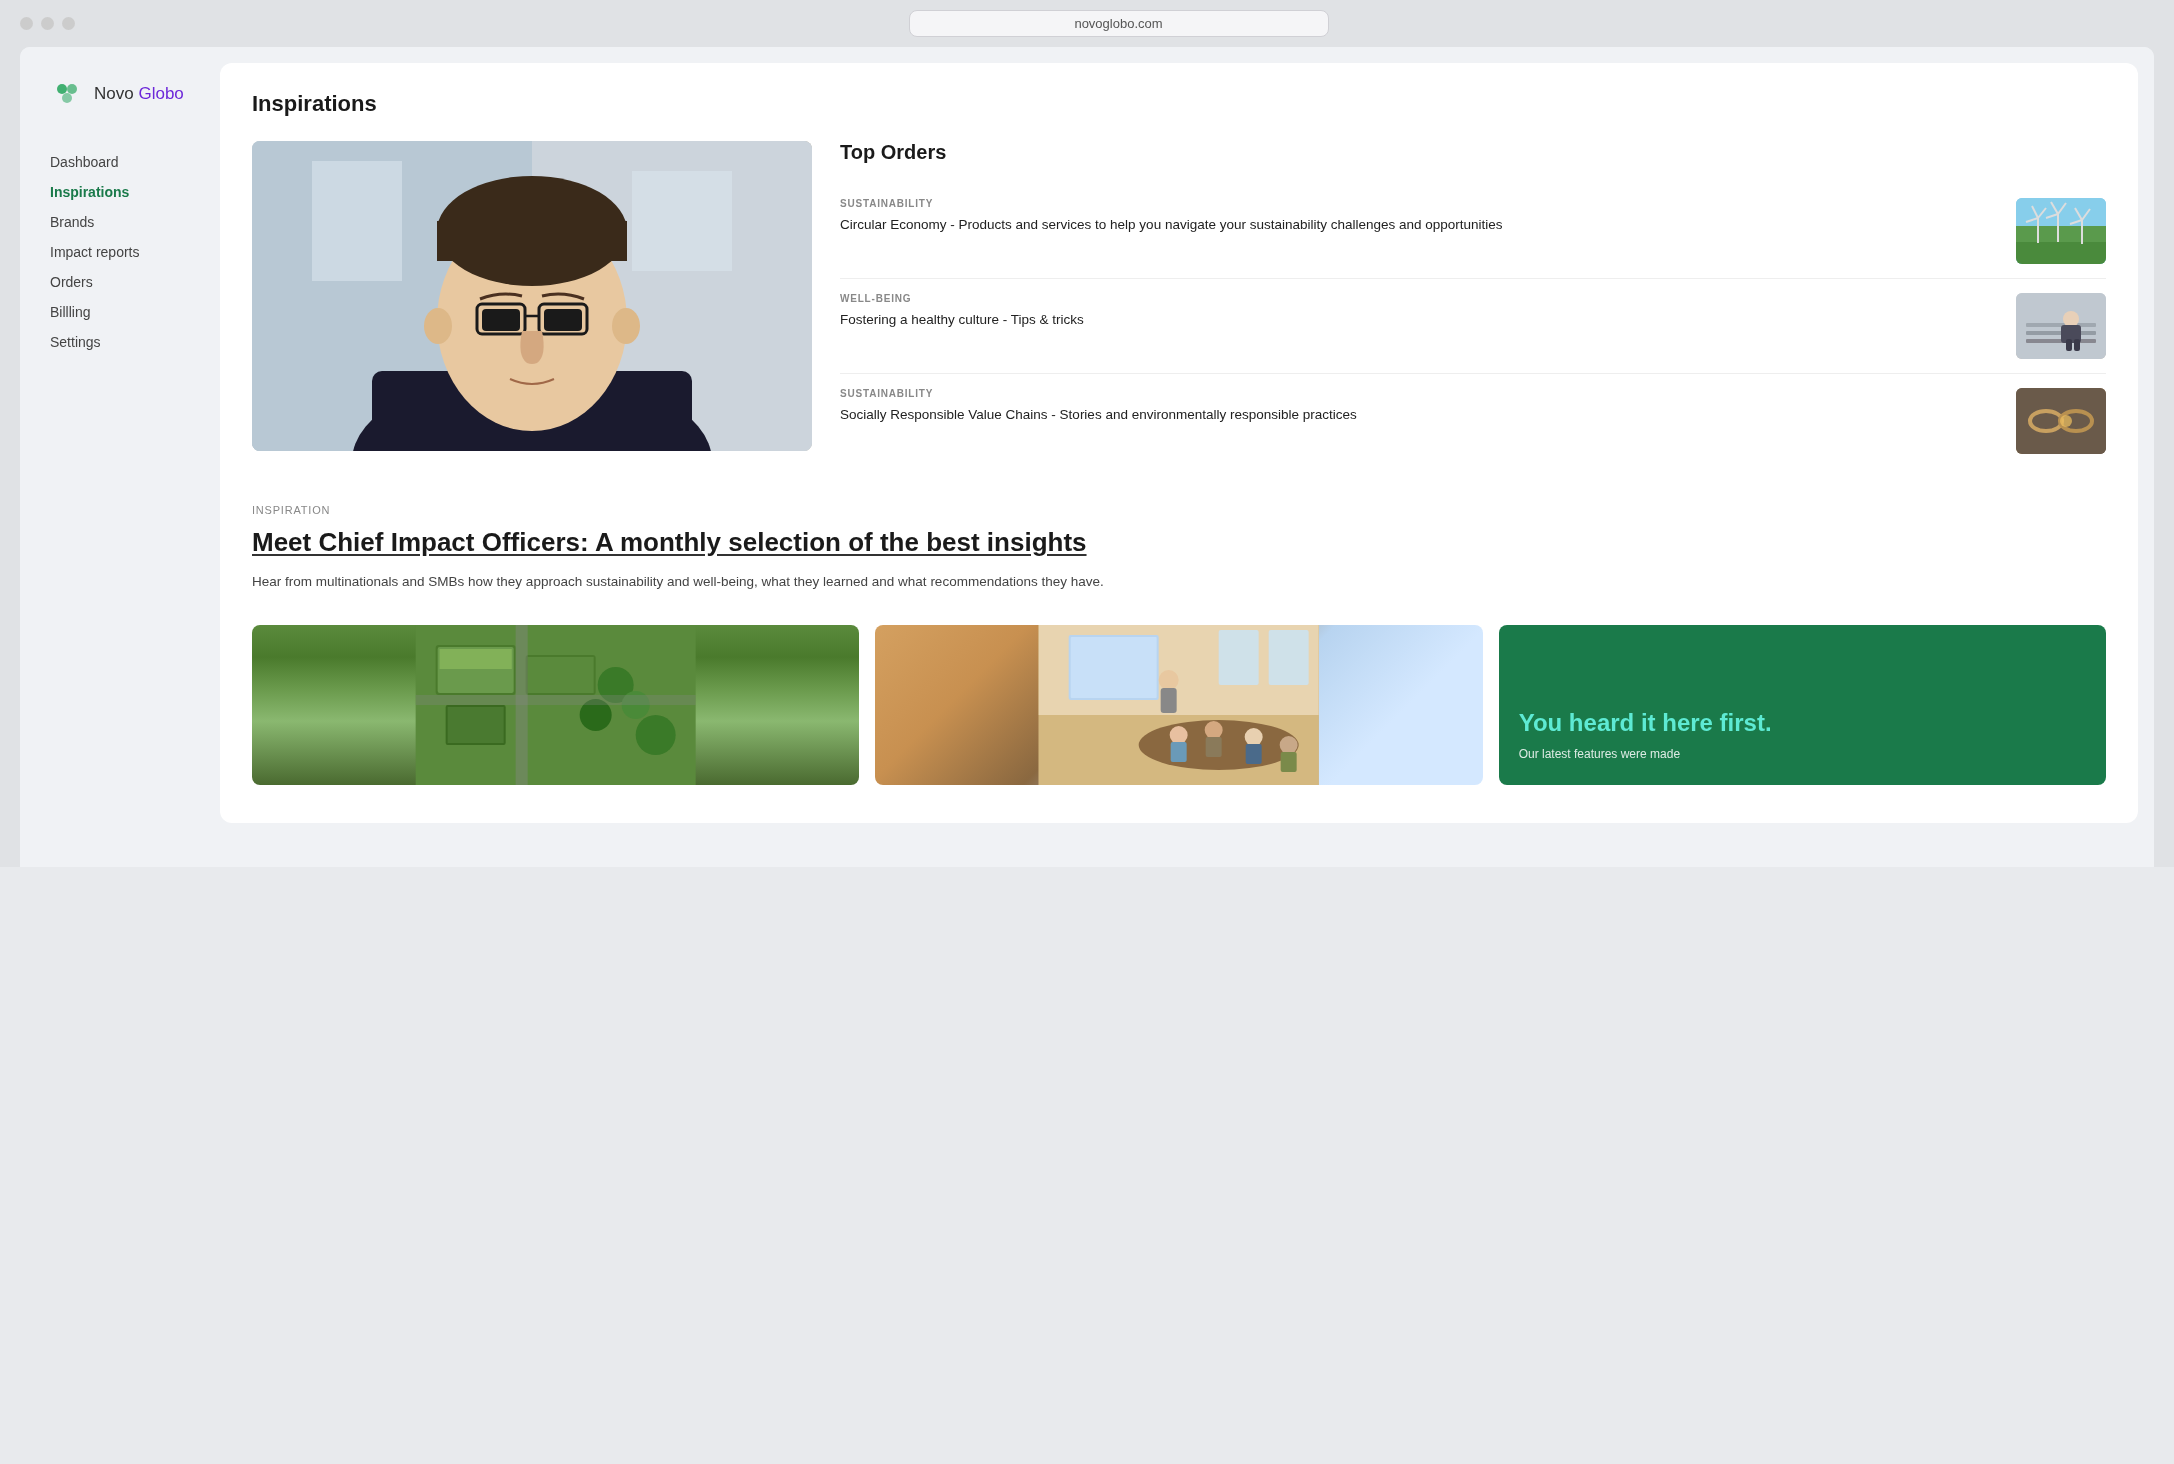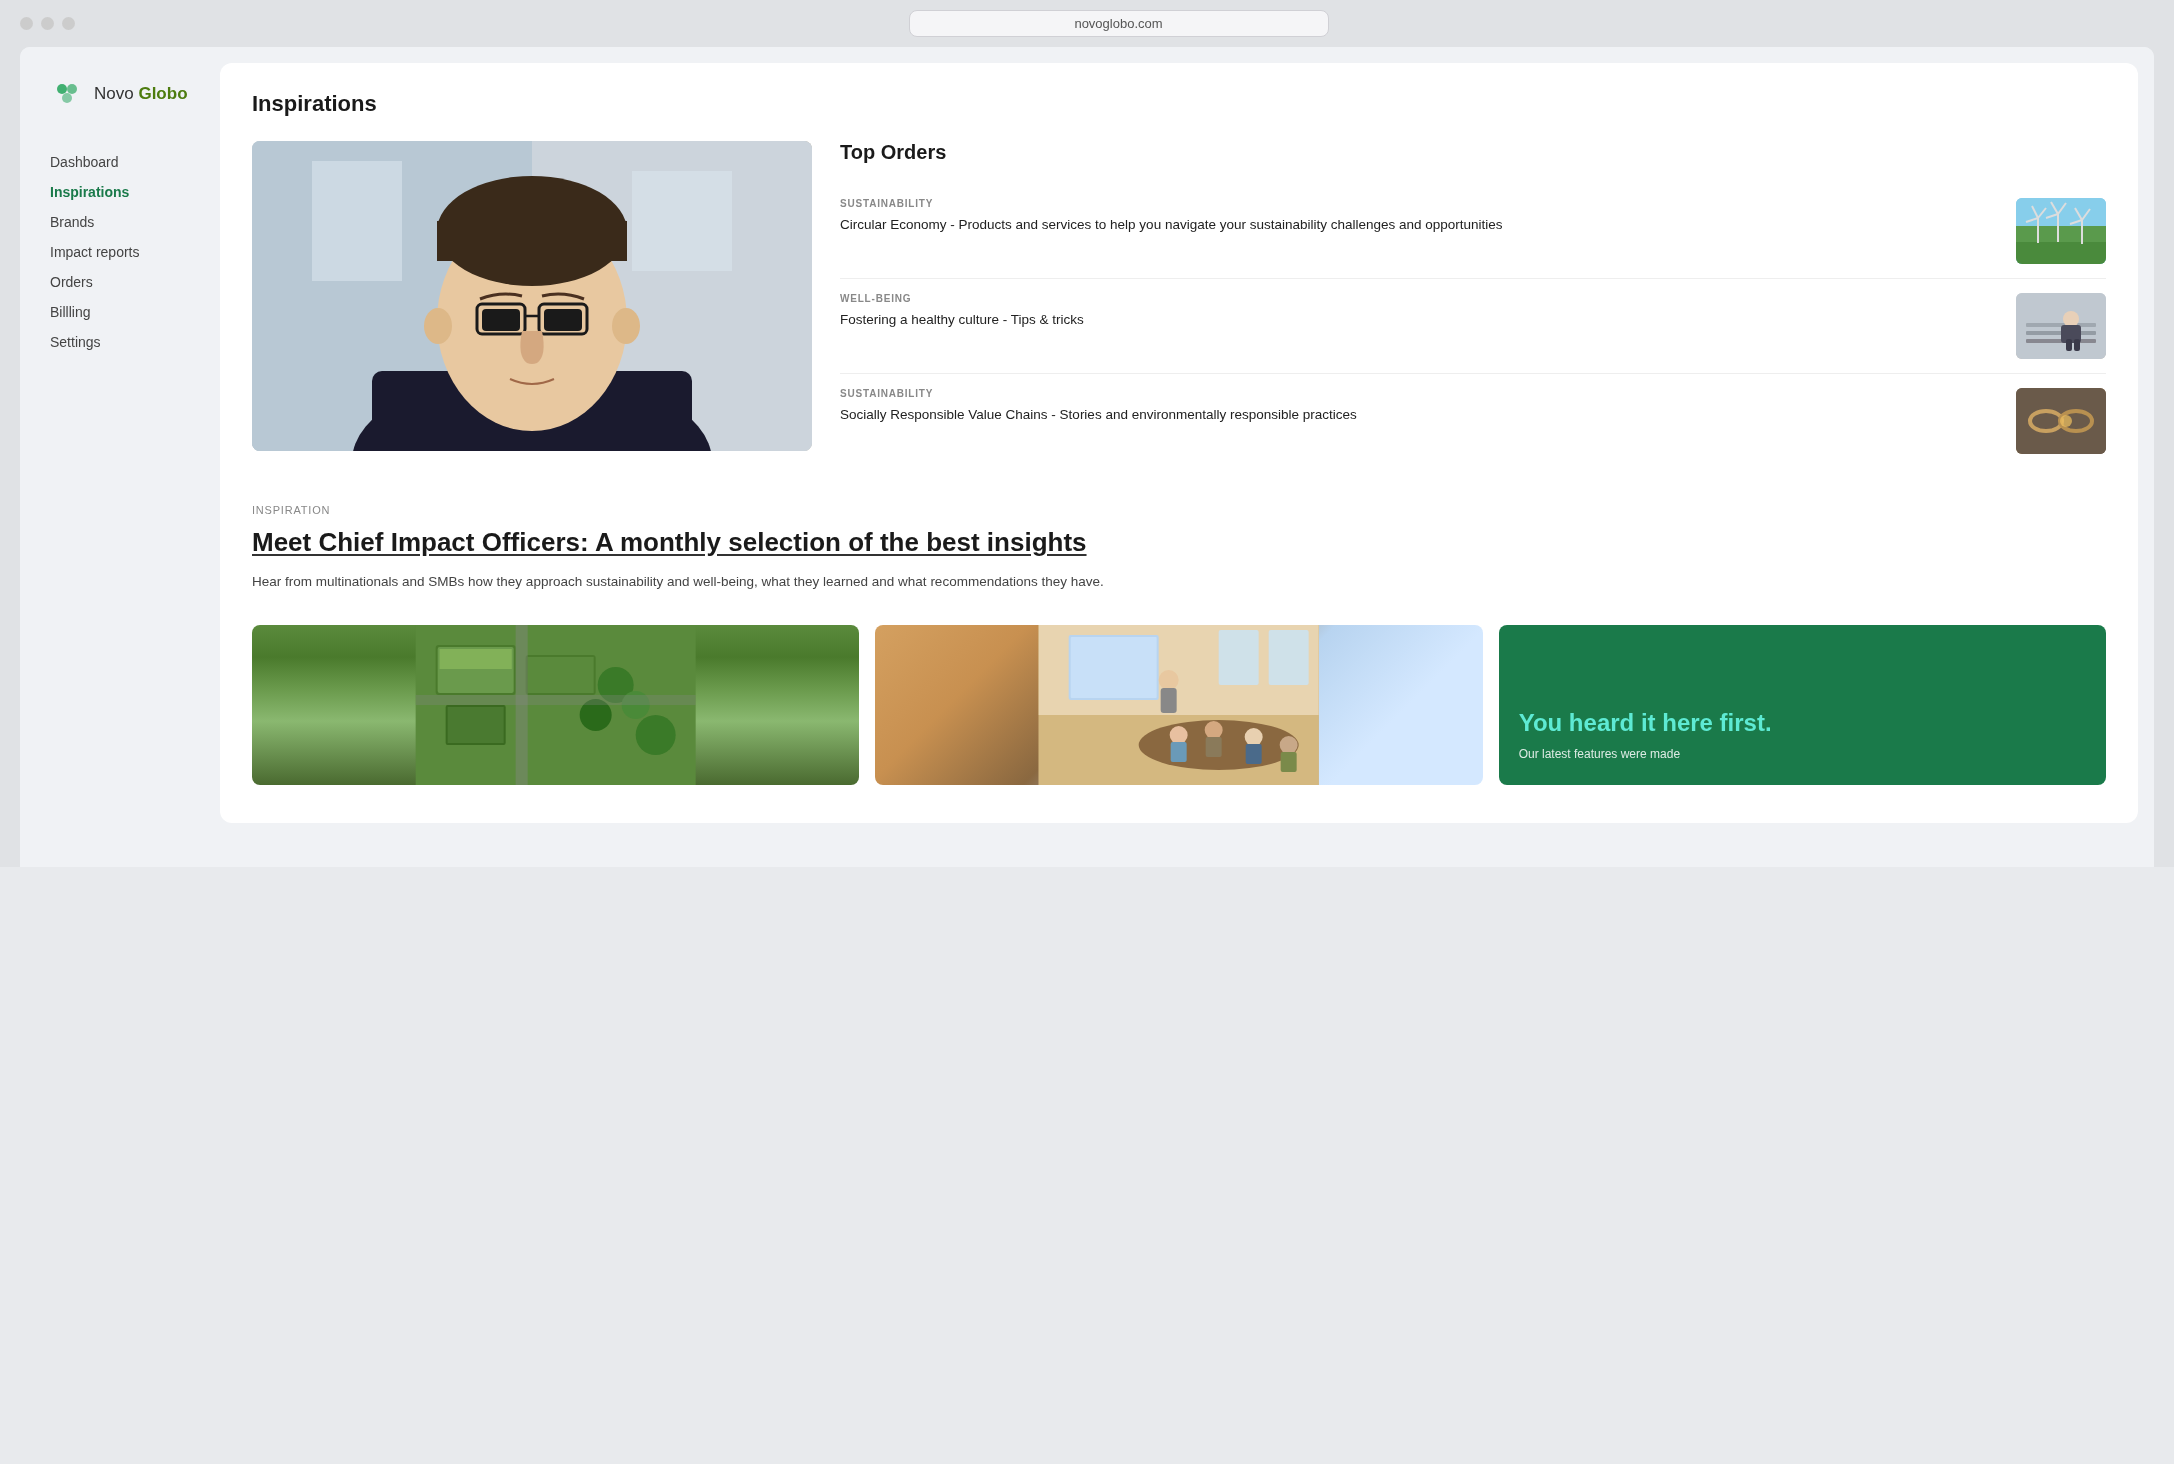--- a/index.html
+++ b/index.html
@@ -270,21 +270,21 @@
 
     <div class="sidebar">
       <div class="logo-area">
 
         <svg class="logo-icon" viewBox="0 0 34 34" fill="none" xmlns="http://www.w3.org/2000/svg">
           <circle cx="12" cy="12" r="5" fill="#2da863" opacity="0.9"></circle>
           <circle cx="22" cy="12" r="5" fill="#2da863" opacity="0.7"></circle>
           <circle cx="17" cy="21" r="5" fill="#2da863" opacity="0.55"></circle>
         </svg>
         <span>
-          <span style="color:#333; font-size:17px;">Novo </span><strong style="color:#4d7c0f; font-size:17px; font-weight:700;">Globo</strong>
+          <span style="color:#333; font-size:17px;">Novo </span><strong style="color:#6d28d9; font-size:17px; font-weight:400;">Globo</strong>
         </span>
       </div>
 
       <nav>
         <a class="nav-item">Dashboard</a>
         <a class="nav-item active">Inspirations</a>
         <a class="nav-item">Brands</a>
         <a class="nav-item">Impact reports</a>
         <a class="nav-item">Orders</a>
         <a class="nav-item">Billling</a>

